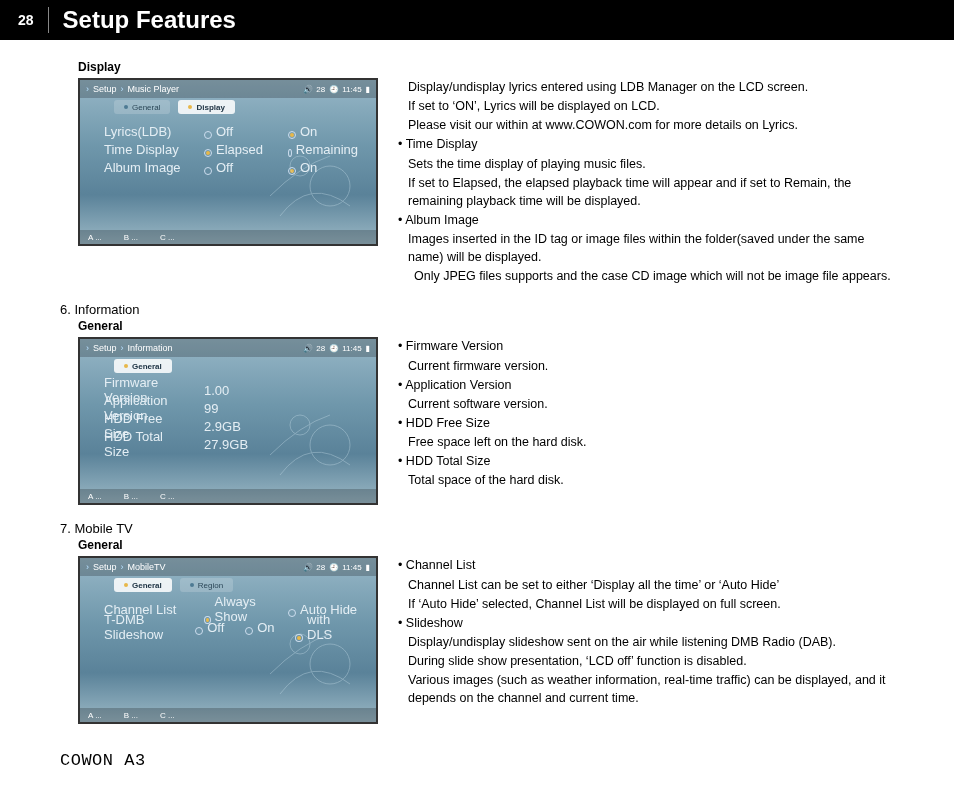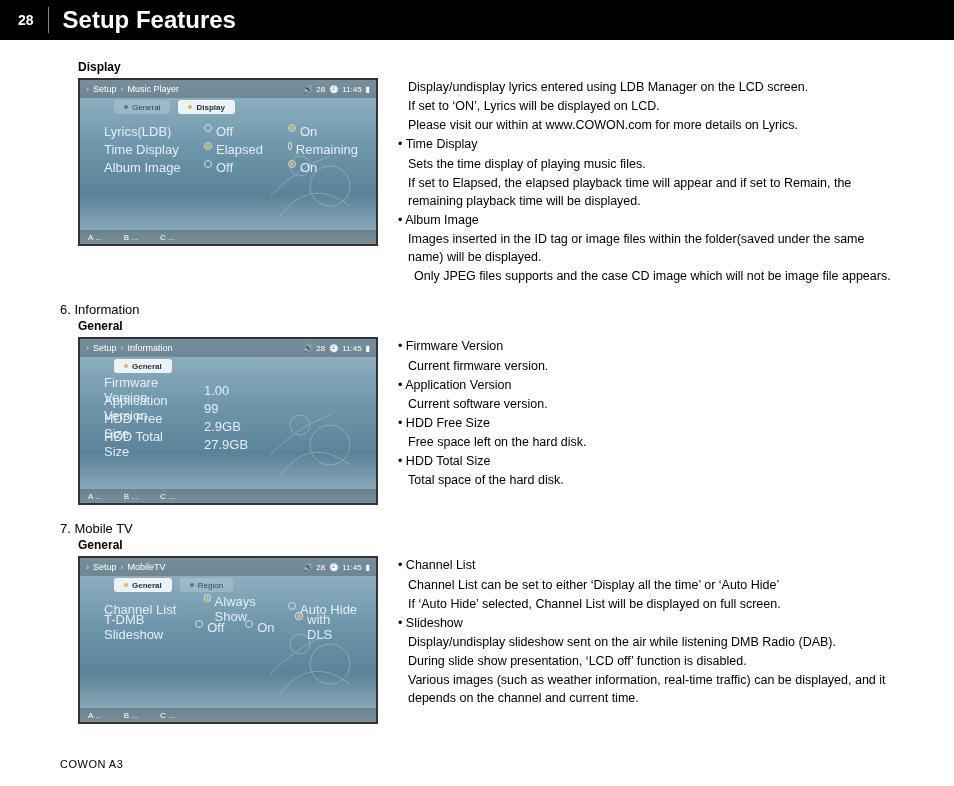--- a/index.html
+++ b/index.html
@@ -117,21 +117,21 @@
   }
   .shot .li {
     display: flex;
     align-items: center;
     height: 18px;
     gap: 14px;
     color: #e4eef4;
     font-size: 13px;
   }
   .shot .li .lbl { width: 86px; }
-  .shot .li .opt { display:flex; align-items:flex-start; gap:4px; width:70px; }
+  .shot .li .opt { display:flex; align-items:flex-end; gap:4px; width:70px; }
   .shot .radio {
     width: 8px; height: 8px; border: 1px solid #cde; border-radius: 50%;
     display:inline-block; position:relative;
   }
   .shot .radio.on::after {
     content:''; position:absolute; inset:1px; border-radius:50%; background:#e7b84a;
   }
   .shot .botbar {
     position: absolute;
     left: 0; right: 0; bottom: 0;
@@ -158,22 +158,23 @@
     padding-left: 10px;
   }
   .desc .item { margin-bottom: 1px; }
   .desc .bul::before { content: "• "; }
   .desc .sub { padding-left: 10px; }
 
   .footer-model {
     position: absolute;
     left: 60px;
     bottom: 16px;
-    font-size: 11px;
+    font-size: 17px;
     letter-spacing: .5px;
+    font-family: Liberation Mono, monospace;
   }
 </style>
 </head>
 <body>
 
 <div class="header-bar">
   <span class="page-num">28</span>
   <span class="vline"></span>
   <span class="page-title">Setup Features</span>
 </div>

